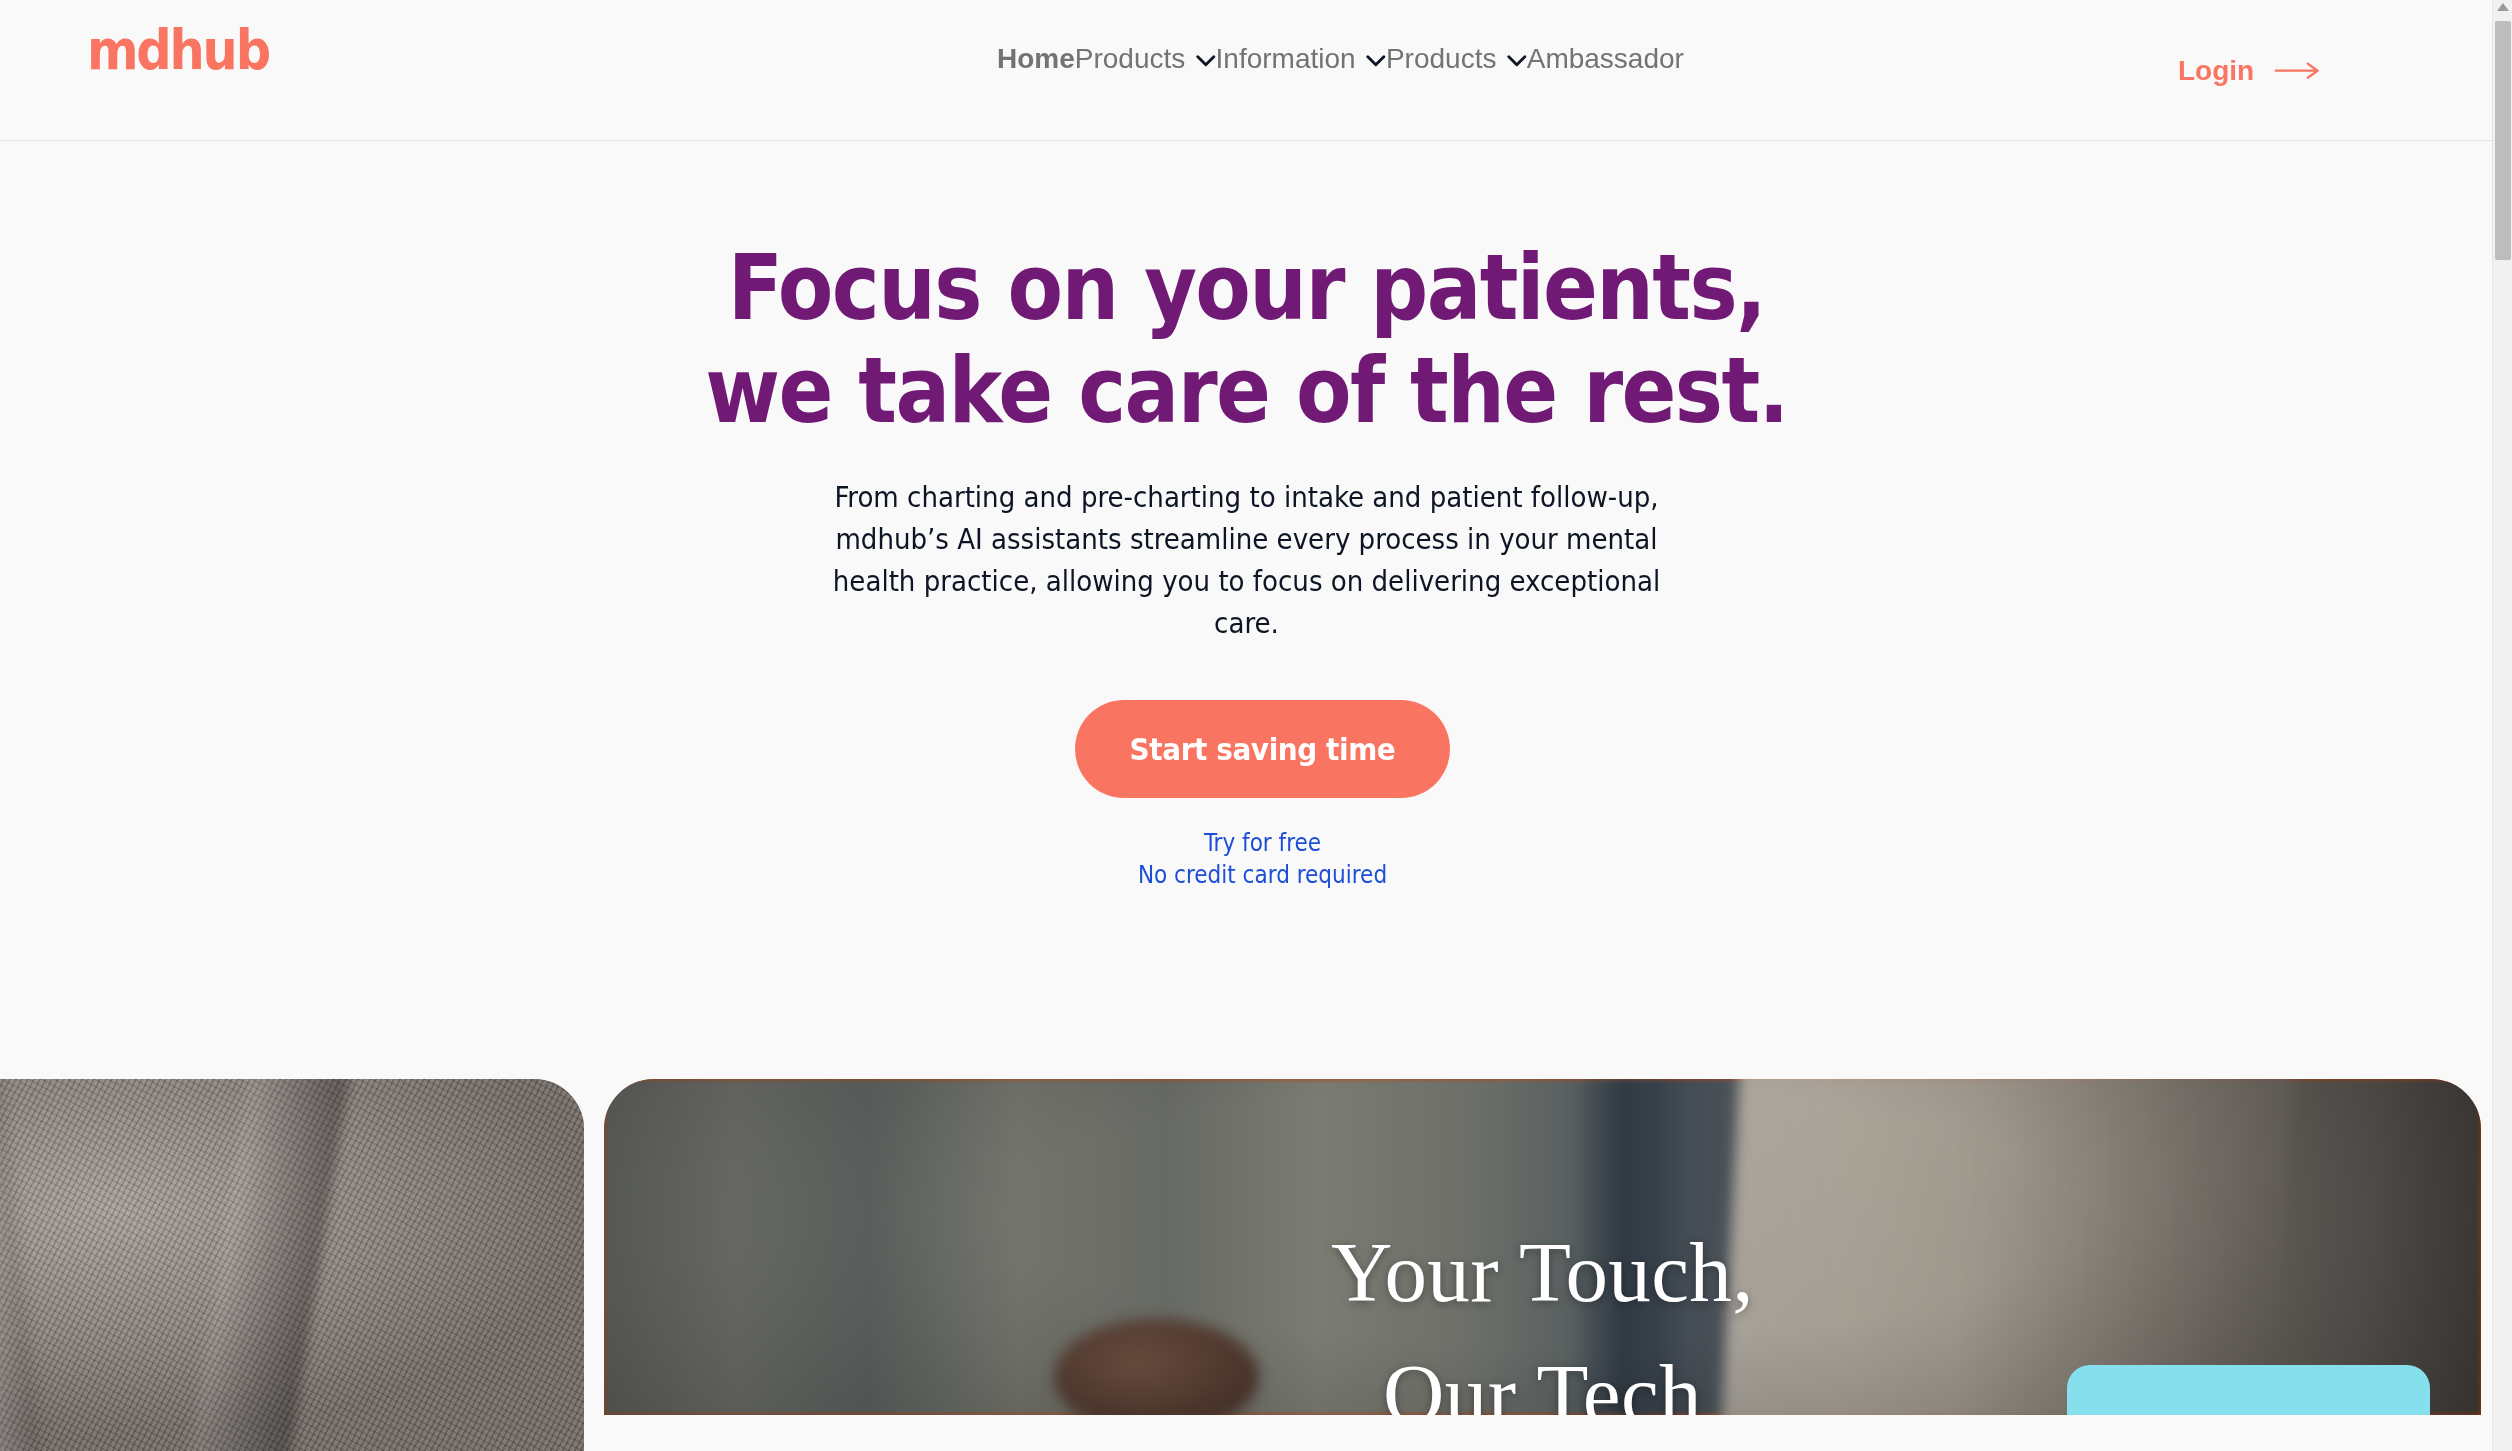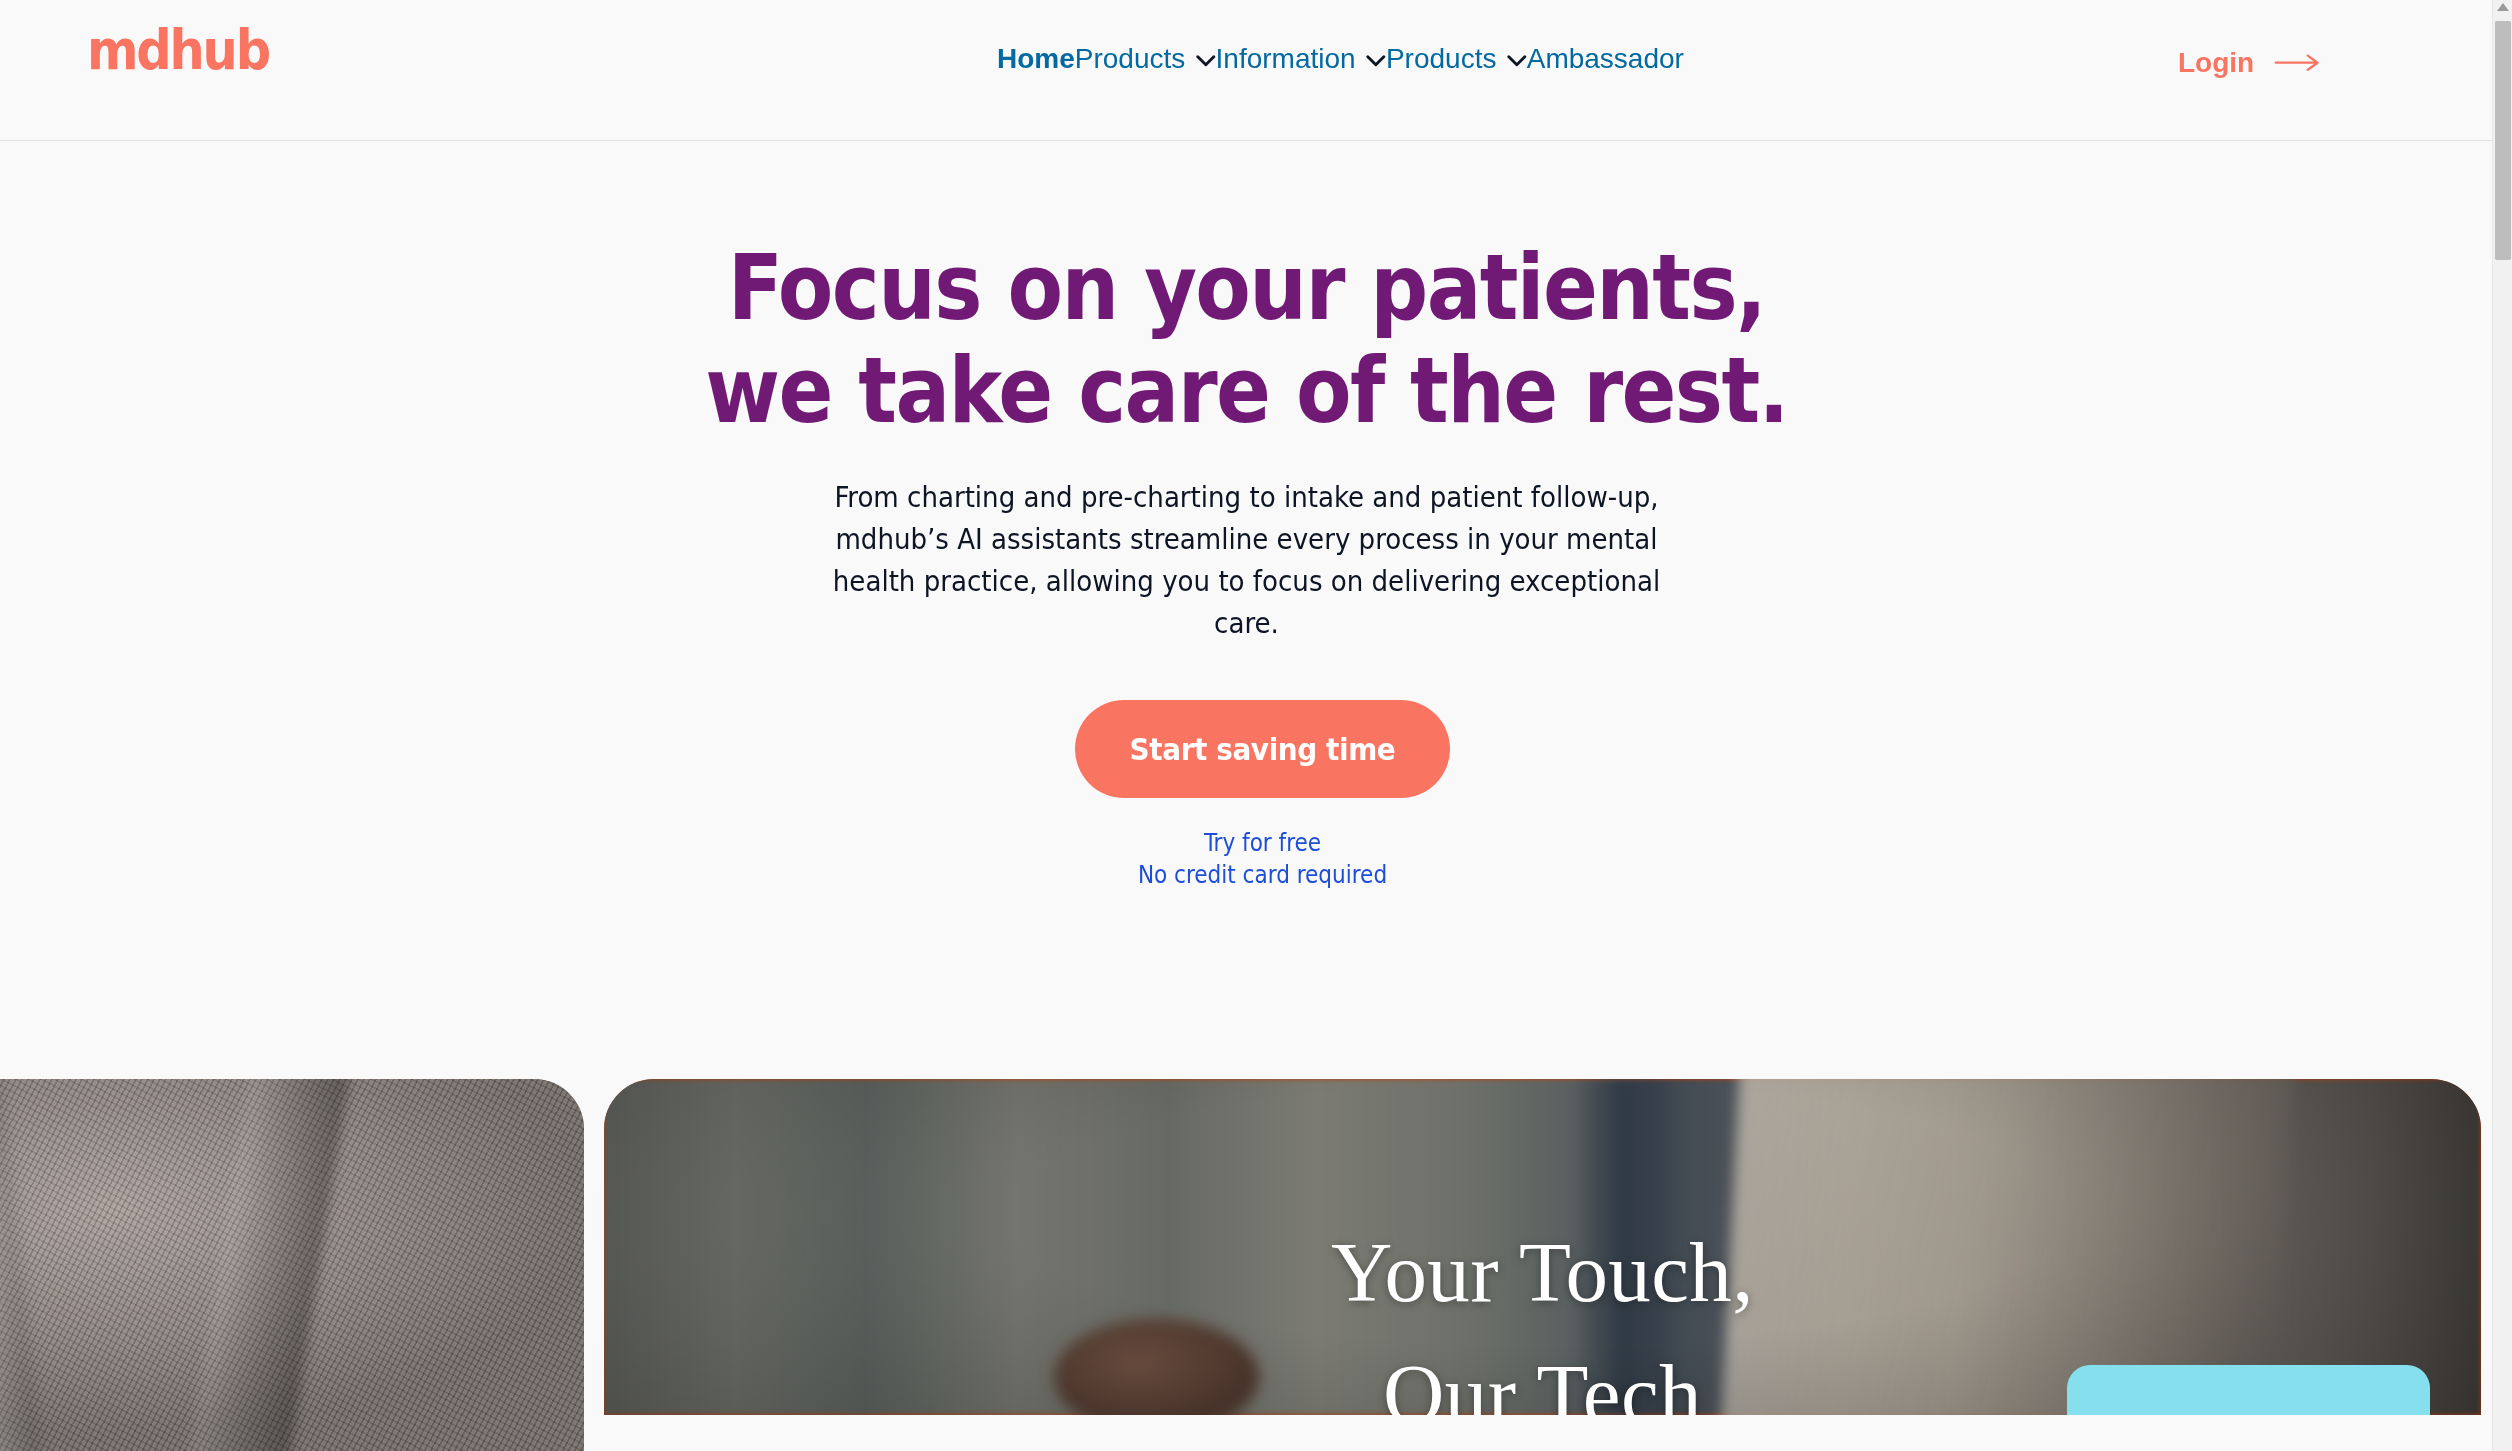--- a/index.html
+++ b/index.html
@@ -54,41 +54,41 @@
     display: flex;
     align-items: center;
     gap: 0;
   }
 
   .nav-item {
     display: flex;
     align-items: center;
     gap: 10.7px;
     font-size: 28px;
-    color: #0369a1;
+    color: #737373;
     white-space: nowrap;
     padding: 0 0;
     cursor: pointer;
   }
   .nav-item + .nav-item { }
   .nav-item.active .nav-label { font-weight: 700; }
   .nav-label { line-height: 1; }
 
   .chev {
     width: 19.6px; height: 12.5px;
     display: inline-block;
     position: relative;
     top: 2.7px;
   }
   .chev svg { display: block; }
 
   .login {
     position: absolute;
     left: 2178px;
-    top: 4px;
+    top: 12px;
     height: 118px;
     display: flex;
     align-items: center;
     gap: 19.6px;
     cursor: pointer;
   }
   .login-label {
     font-size: 28px;
     font-weight: 700;
     color: #f97561;

